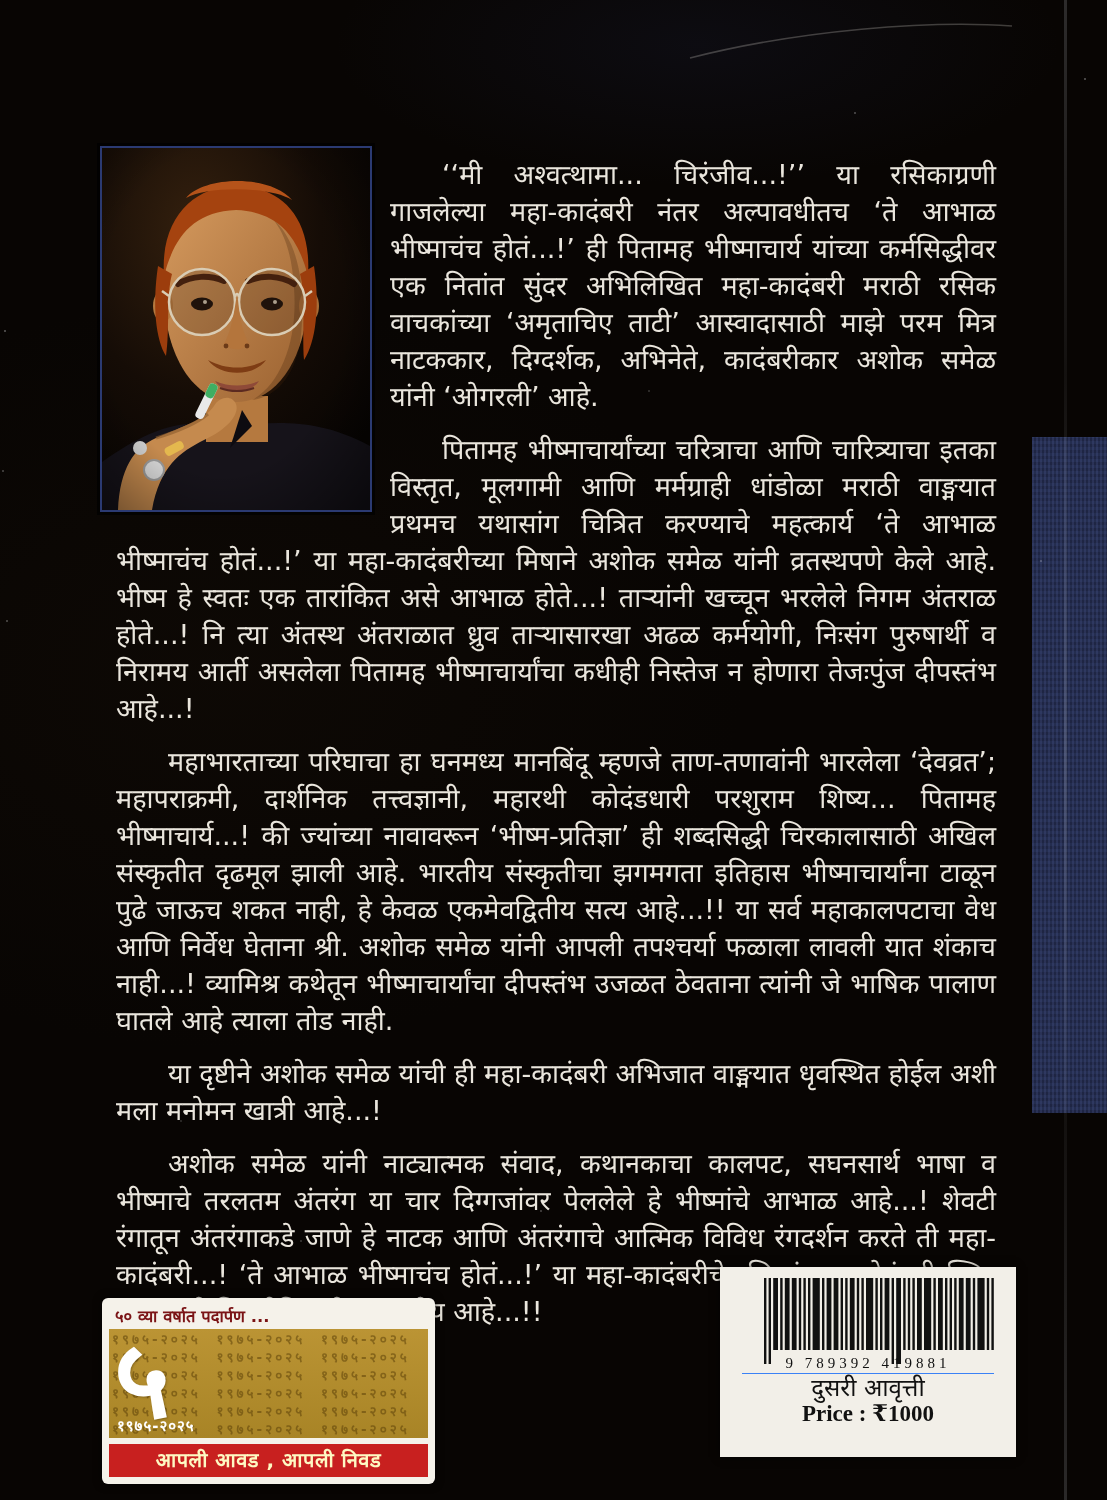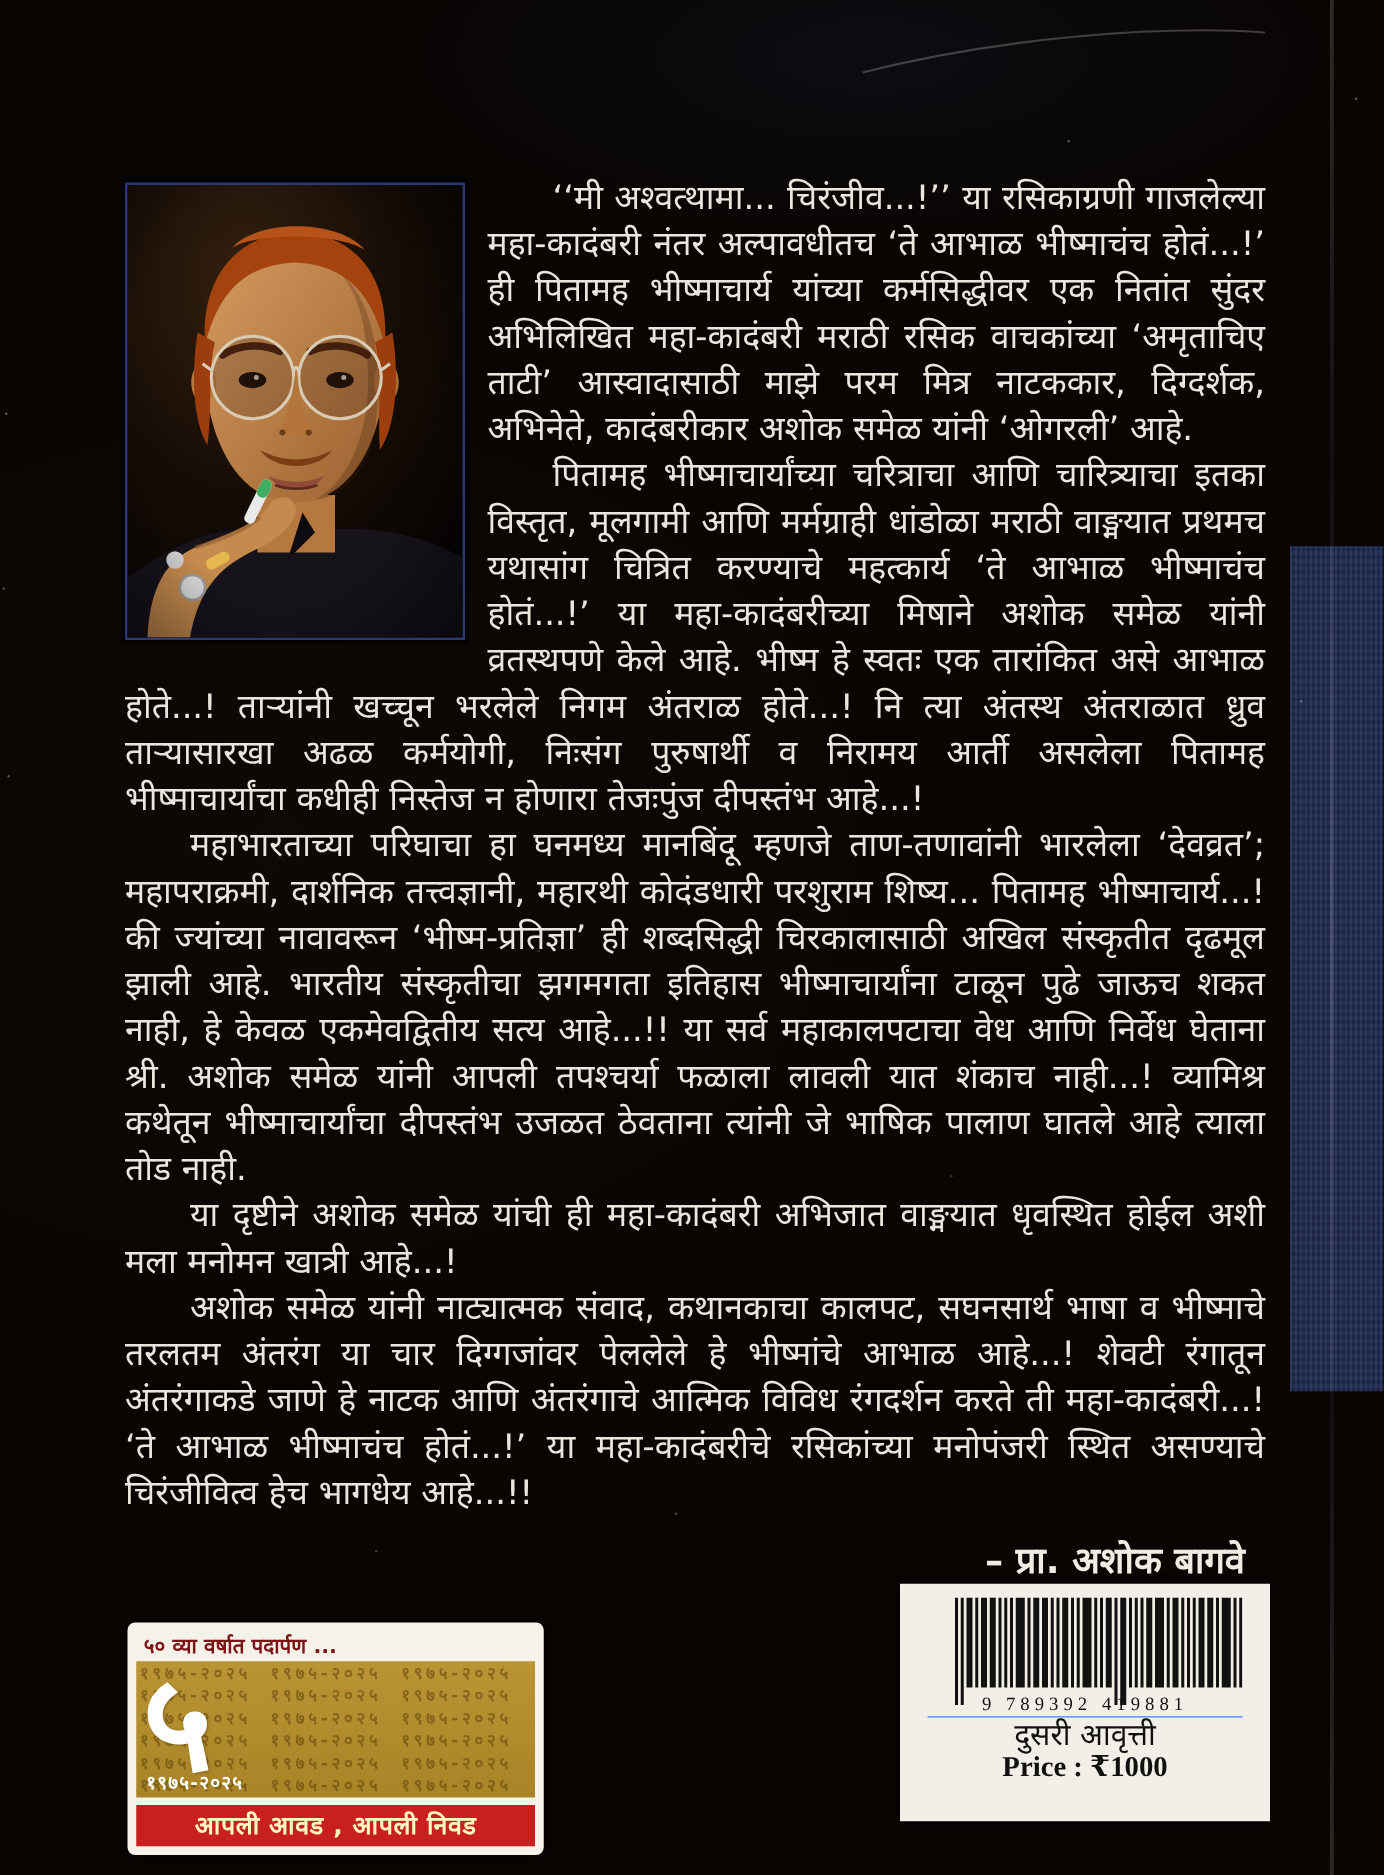--- a/index.html
+++ b/index.html
@@ -41,21 +41,21 @@
   .content{
     position:absolute;left:100px;top:140px;width:912px;
     color:#eae6dd;font-size:27px;line-height:37px;text-align:justify;
   }
   .photo-frame{
     float:left;width:268px;height:362px;margin:6px 18px 10px 0;
     border:2px solid #2b3a72;box-shadow:0 0 0 3px rgba(0,0,0,.65);
     background:#0b0806;
   }
   .photo-frame svg{display:block;}
-  .content p{margin:0;text-indent:52px;}
+  .content p{margin:16px;text-indent:52px;}
   .signature{text-align:right;font-weight:bold;font-size:29px;padding-right:16px;margin-top:17px;color:#f0ece2;}
 
   
   .pub-card{
     position:absolute;left:102px;top:1298px;width:333px;height:186px;box-sizing:border-box;
     background:#f5f2ea;border-radius:6px;padding:7px;box-shadow:0 0 8px rgba(0,0,0,.7);
   }
   .pub-top{color:#7b1416;font-weight:bold;font-size:16.5px;line-height:24px;padding-left:6px;}
   .pub-gold{position:relative;height:109px;overflow:hidden;background:linear-gradient(180deg,#bb9434,#a88426);}
   .gold-pattern{

